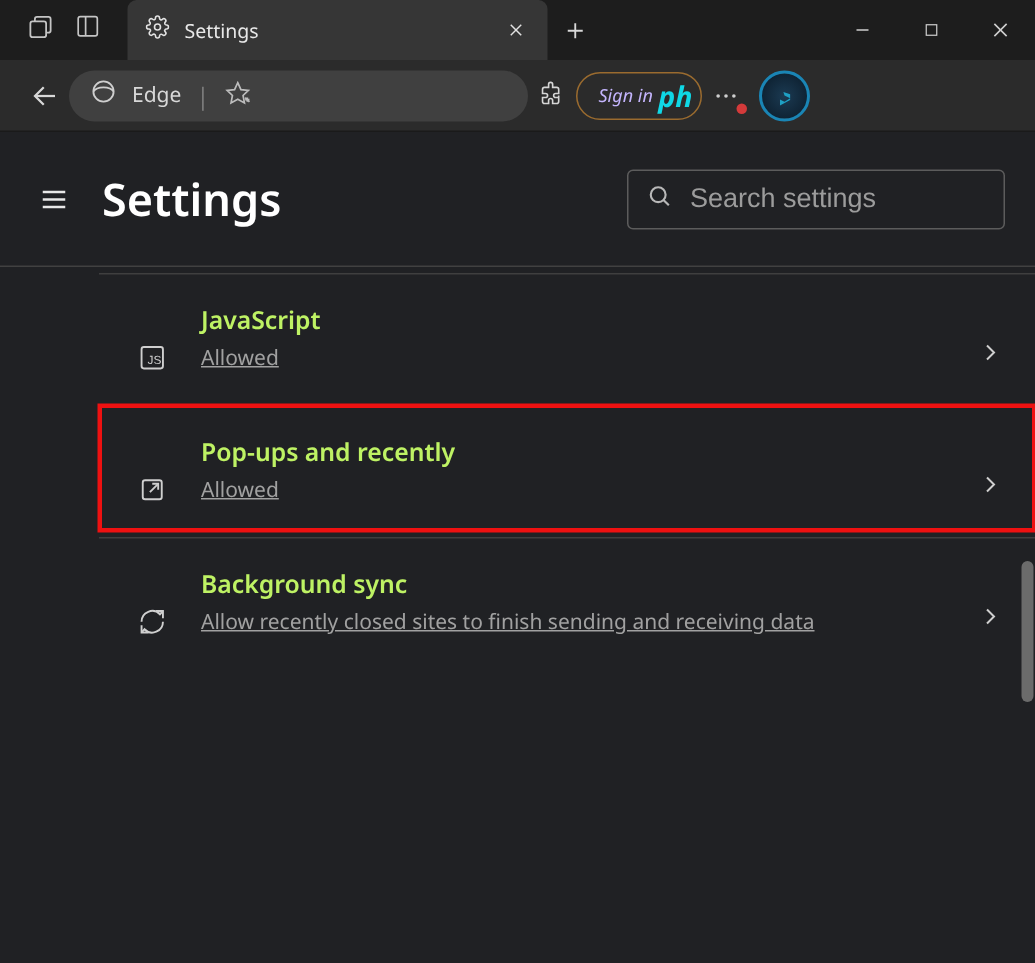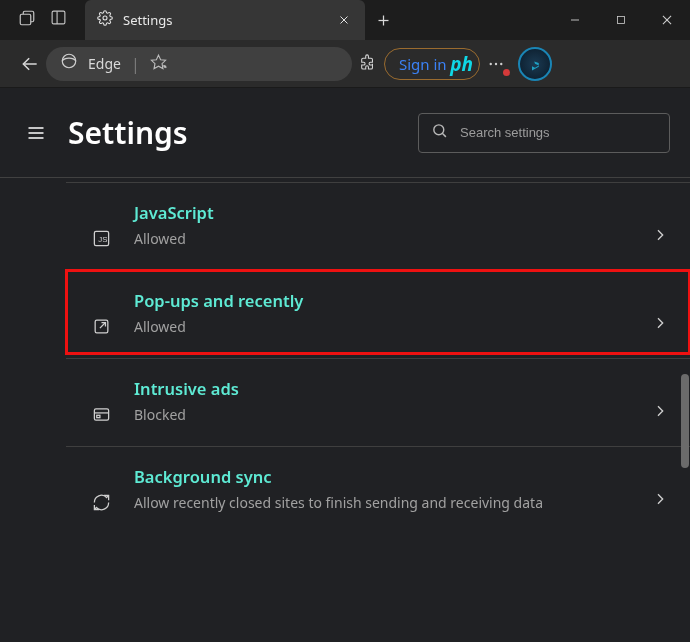--- a/index.html
+++ b/index.html
@@ -77,21 +77,21 @@
   .addr-sep { color: #7a7a7a; }
   .addr-url { font-size: 14px; color: #b8b8b8; flex:1; overflow:hidden; white-space:nowrap; text-overflow:ellipsis;}
   .signin {
     border: 1px solid #9a6b2f;
     border-radius: 18px;
     height: 32px;
     display:flex; align-items:center;
     padding: 0 4px 0 14px;
     gap:2px;
   }
-  .signin-text { font-size: 15px; color: #3b82f6; }
+  .signin-text { font-size: 12px; color: #c4b5fd; font-style: italic; }
   .signin-badge {
     width: 26px; height:26px; border-radius:50%;
     display:flex; align-items:center; justify-content:center;
     font-size:19px; font-weight:700; color:#0fd8e6; font-style:italic;
   }
   .more { position:relative; }
   .more-dot {
     position:absolute; right:2px; bottom:4px;
     width:7px; height:7px; border-radius:50%;
     background:#d43a3a;
@@ -116,40 +116,40 @@
   .search-box {
     margin-left:auto;
     height: 40px; width: 252px;
     border:1px solid #5c5c5c;
     border-radius:4px;
     display:flex; align-items:center;
     padding:0 12px; gap:12px;
   }
   .search-box input {
     background:transparent; border:none; outline:none;
-    color:#ec4899; font-size:13px; width:100%;
+    color:#ec4899; font-size:18px; width:100%;
   }
   .search-box input::placeholder { color:#9c9c9c; }
   
   .content {
     padding: 0 0 0 66px;
     position:relative;
   }
   .setting-row {
     display:flex; align-items:flex-end;
     gap:22px;
     padding: 18px 22px 18px 24px;
     border-top:1px solid #3f3f3f;
     margin-top:4px;
   }
   .setting-row.first { border-top: 1px solid #3f3f3f; }
   .setting-icon { width:22px; display:flex; align-items:center; justify-content:center; flex-shrink:0;}
   .setting-text { flex:1; }
-  .setting-title { font-size:16.5px; font-weight:600; color:#5eead4; }
-  .setting-sub { font-size:14px; color:#a1a1a1; margin-top:5px; }
+  .setting-title { font-size:16.5px; font-weight:600; color:#bef264; }
+  .setting-sub { font-size:14px; color:#a1a1a1; margin-top:5px;text-decoration:underline; }
   .chev { flex-shrink:0; }
   .highlight {
     outline: 3px solid #ee1111;
     outline-offset:-2px;
   }
   .scrollbar {
     position:absolute; right:1px; top:374px;
     width:8px; height:94px;
     background:#6b6b6b; border-radius:4px;
   }
@@ -316,38 +316,20 @@
       <div class="setting-title">Pop-ups and recently</div>
       <div class="setting-sub">Allowed</div>
     </div>
     <div class="chev">
       <svg width="16" height="16" viewBox="0 0 24 24" fill="none" stroke="#cfcfcf" stroke-width="2">
           <polyline points="9 5 16 12 9 19"></polyline>
         </svg>
     </div>
   </div>
 
-  <div class="setting-row">
-    <div class="setting-icon">
-      <svg width="19" height="19" viewBox="0 0 24 24" fill="none" stroke="#cfcfcf" stroke-width="1.6">
-          <rect x="3" y="5" width="18" height="14" rx="2"></rect>
-          <line x1="3" y1="10" x2="21" y2="10"></line>
-          <rect x="6" y="13" width="4" height="3"></rect>
-        </svg>
-    </div>
-    <div class="setting-text">
-      <div class="setting-title">Intrusive ads</div>
-      <div class="setting-sub">Blocked</div>
-    </div>
-    <div class="chev">
-      <svg width="16" height="16" viewBox="0 0 24 24" fill="none" stroke="#cfcfcf" stroke-width="2">
-          <polyline points="9 5 16 12 9 19"></polyline>
-        </svg>
-    </div>
-  </div>
 
   <div class="setting-row">
     <div class="setting-icon">
       <svg width="19" height="19" viewBox="0 0 24 24" fill="none" stroke="#cfcfcf" stroke-width="1.6">
           <path d="M21 12a9 9 0 01-15.5 6.3L3 21"></path>
           <path d="M3 12a9 9 0 0115.5-6.3L21 3"></path>
           <polyline points="3 15 3 21 9 21"></polyline>
           <polyline points="21 9 21 3 15 3"></polyline>
         </svg>
     </div>

